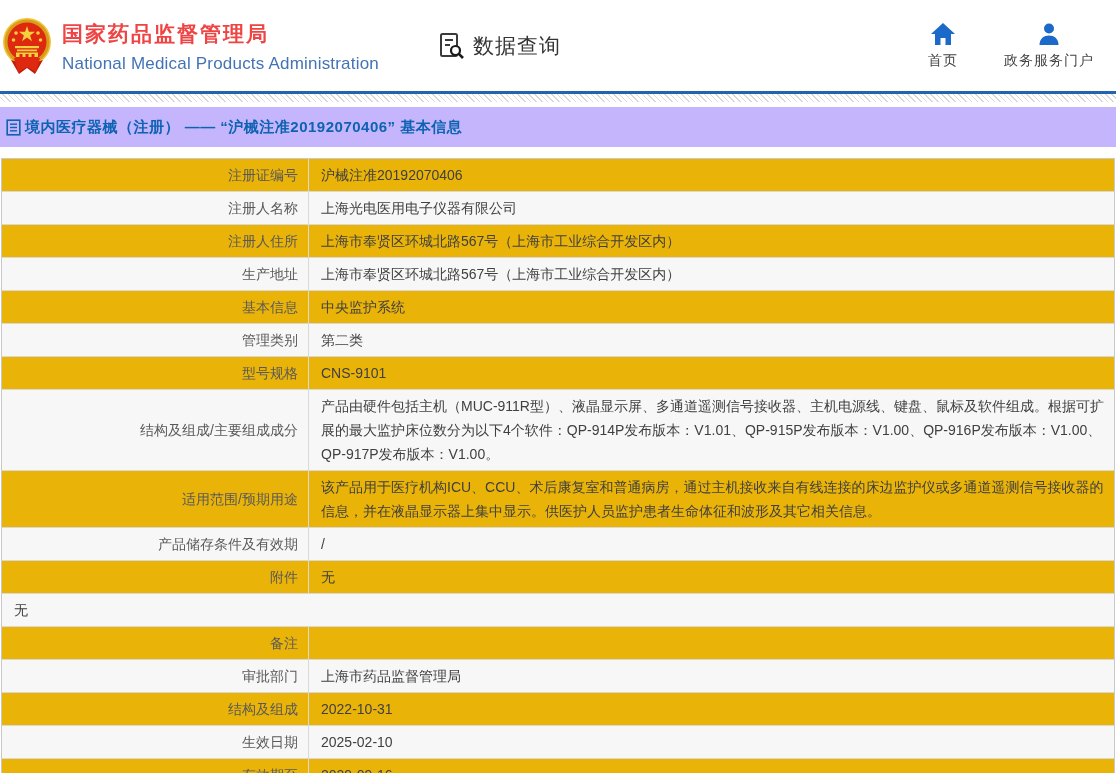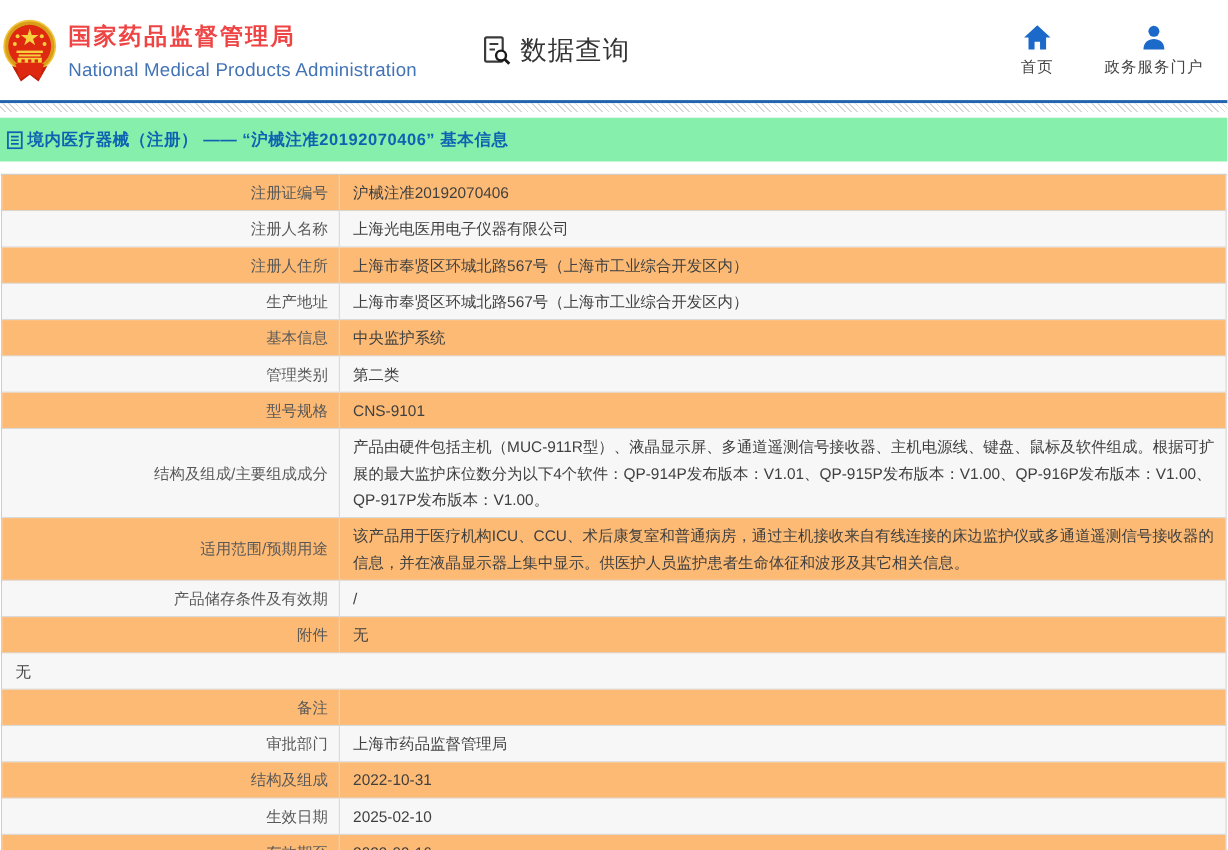--- a/index.html
+++ b/index.html
@@ -10,49 +10,49 @@
     width:1116px; height:91px; background:#fff;
     display:flex; align-items:center; padding:0 22px 0 2px;
   }
   .brand{ display:flex; align-items:center; cursor:pointer; }
   .emblem{ width:50px; height:62px; margin-top:2px; }
   .titles{ margin-left:10px; }
   .title-zh{ font-size:21px; font-weight:bold; color:#ef4444; letter-spacing:2px; line-height:34px; }
   .title-en{ font-size:17px; color:#4273b5; margin-top:3px; letter-spacing:.2px; }
 
   .dataquery{ display:flex; align-items:center; margin-left:58px; cursor:pointer; }
-  .dataquery .dq-label{ font-size:24px; color:#333; margin-left:6px; letter-spacing:1px; }
+  .dataquery .dq-label{ font-size:21px; color:#333; margin-left:6px; letter-spacing:1px; }
 
   .hnav{ margin-left:auto; display:flex; gap:46px; }
   .navitem{ display:flex; flex-direction:column; align-items:center; cursor:pointer; }
   .navitem .nlabel{ font-size:14px; color:#444; margin-top:6px; letter-spacing:1px; }
 
   
   .blue-line{ height:3px; background:#2265ae; }
   .hatch{
     height:8px; background:#fff;
     background-image:repeating-linear-gradient(45deg,#fff 0 3px,#d9d9d9 3px 4px);
   }
   .gap-sm{ height:5px; background:#fff; }
   .gap-md{ height:11px; background:#fff; }
 
   
   .breadcrumb-bar{
-    height:40px; background:#86efac; display:flex; align-items:center; padding-left:6px;
+    height:40px; background:#c4b5fd; display:flex; align-items:center; padding-left:6px;
   }
   .breadcrumb-bar .bc-text{
     font-size:15px; font-weight:bold; color:#0d63b2; margin-left:4px; letter-spacing:.5px;
   }
 
   
   .info-table{
     width:1114px; margin-left:1px;
     border:1px solid #c9c9c9; border-bottom:none;
   }
-  .trow{ display:flex; min-height:32px; border-bottom:1px solid #d9d9d9; background:#fdba74; }
+  .trow{ display:flex; min-height:32px; border-bottom:1px solid #d9d9d9; background:#eab308; }
   .trow:last-child{ border-bottom:1px solid #d9d9d9; }
   .trow:nth-child(even){ background:#f7f7f7; }
   .tlabel{
     width:307px; flex:0 0 307px; text-align:right;
     padding:4px 10px; line-height:24px;
     font-size:14px; color:#595959;
     border-right:1px solid #d9d9d9;
     display:flex; align-items:center; justify-content:flex-end;
   }
   .tvalue{

